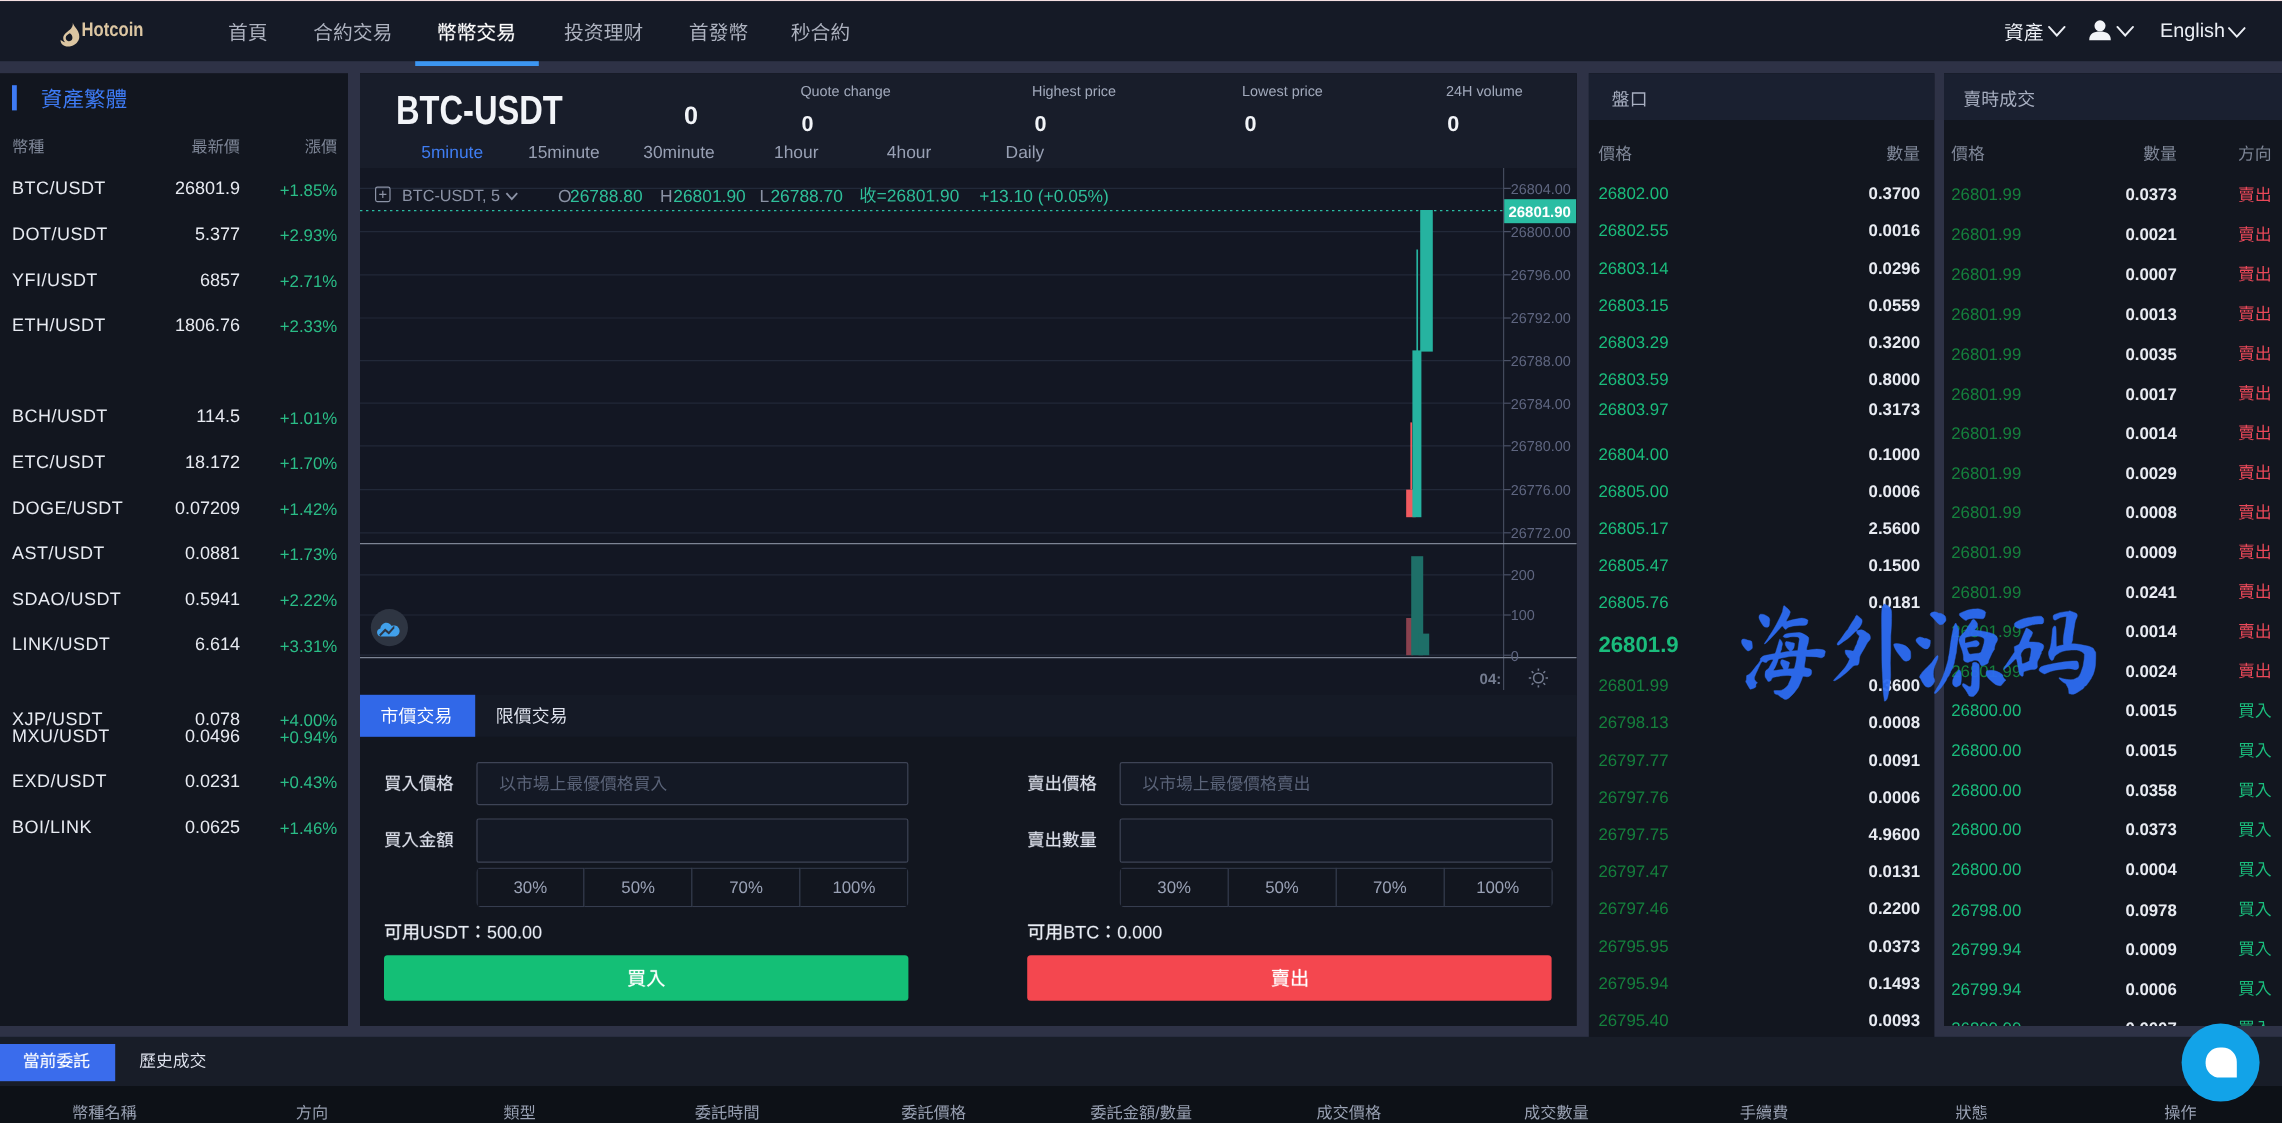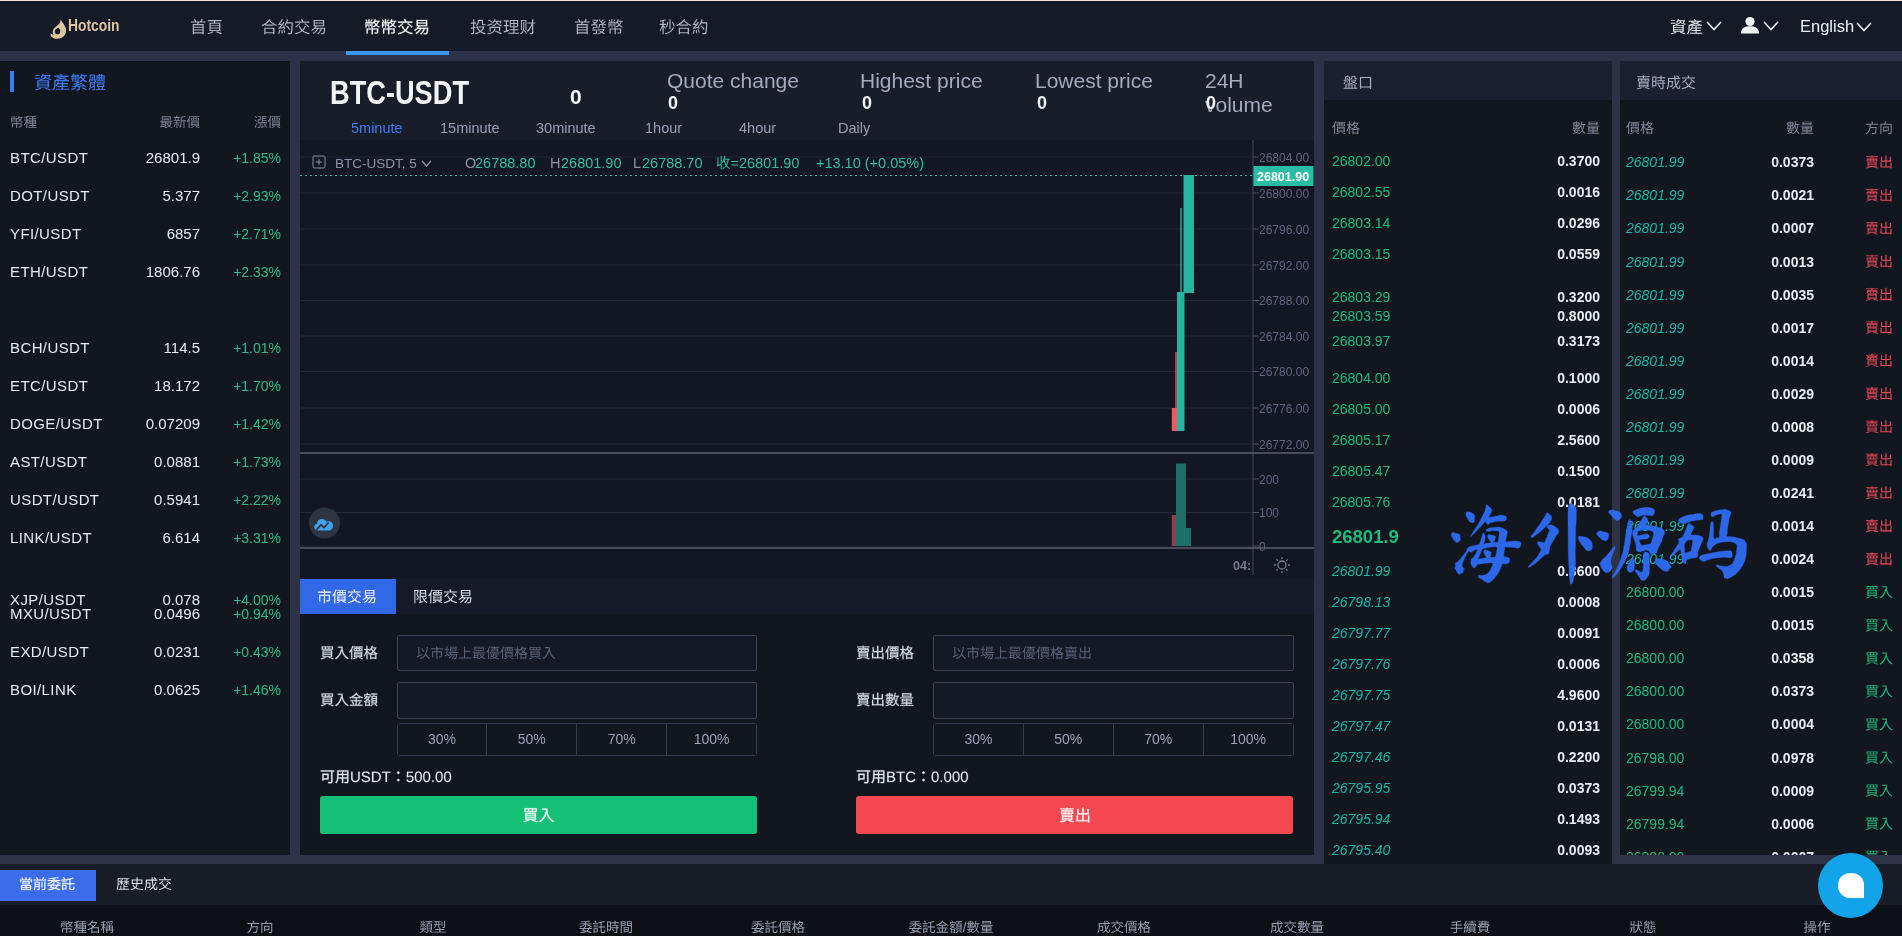--- a/index.html
+++ b/index.html
@@ -12,21 +12,21 @@
 #sidebar { left:0; top:61px; width:290px; height:794px; background:#12161f; overflow:hidden; }
 #sbbar { left:10px; top:10px; width:4px; height:21px; background:#3e7bf5; }
 .srow { position:absolute; left:0; width:290px; height:38px; line-height:38px; }
 .sp { position:absolute; left:10px; font-size:15px; color:#e7eaf1; letter-spacing:0.4px; }
 .sv { position:absolute; right:90px; font-size:15px; color:#e7eaf1; }
 .sc { position:absolute; right:9px; font-size:14px; color:#2abd87; }
 #main { left:300px; top:61px; width:1014px; height:794px; background:#12161f; overflow:hidden; }
 #mhead { position:absolute; left:0; top:0; width:1014px; height:79px; background:#181d2a; }
 #btcusdt { position:absolute; left:30px; top:12px; font-size:34px; font-weight:bold; color:#f2f4f8; transform:scaleX(0.8); transform-origin:0 0; }
 #big0 { position:absolute; left:270px; top:24px; font-size:21px; font-weight:bold; color:#f2f4f8; }
-.stlb { position:absolute; top:8px; font-size:21px; color:#a2aabc; }
+.stlb { position:absolute; top:8px; font-size:12px; color:#a2aabc; }
 .stvl { position:absolute; top:32px; font-size:18px; font-weight:bold; color:#f2f4f8; }
 .tf { position:absolute; top:59px; font-size:14.5px; color:#98a0b4; }
 #chart { position:absolute; left:0; top:79px; }
 .ax { font-size:12px; fill:#5f6680; font-family:"Liberation Sans",sans-serif; }
 .ax2 { font-size:12.5px; fill:#747c90; font-family:"Liberation Sans",sans-serif; font-weight:bold; }
 .axh { font-size:12.5px; fill:#ffffff; font-weight:bold; font-family:"Liberation Sans",sans-serif; }
 .chl { font-size:13.5px; fill:#8c93a6; font-family:"Liberation Sans",sans-serif; }
 .cho { font-size:14.5px; fill:#2fbf9a; font-family:"Liberation Sans",sans-serif; }
 .chg { font-size:14.5px; fill:#8a92a4; font-family:"Liberation Sans",sans-serif; }
 #tabstrip { position:absolute; left:0px; top:518px; width:1014px; height:35px; background:#151a26; }
@@ -34,21 +34,21 @@
 .inp { position:absolute; width:360.5px; height:36.5px; border:1px solid #3e4456; border-radius:2px; background:#141925; }
 .pct { position:absolute; width:360.5px; height:33px; top:661.5px; display:flex; border-radius:4px; overflow:hidden; }
 .pct div { flex:1; border:1px solid #363d4f; border-left:none; color:#9aa2b6; font-size:14px; text-align:center; line-height:31px; }
 .pct div:first-child { border-left:1px solid #363d4f; }
 #buybtn { position:absolute; left:20px; top:735px; width:437px; height:37.5px; background:#14bf76; border-radius:3px; }
 #sellbtn { position:absolute; left:556px; top:735px; width:437px; height:37.5px; background:#f4474f; border-radius:3px; }
 #ob { left:1324px; top:61px; width:288px; height:916px; background:#12161f; overflow:hidden; }
 #obh { position:absolute; left:0; top:0; width:288px; height:39px; background:#1a2030; }
 .obrow { position:absolute; left:0; width:288px; height:20px; line-height:20px; }
 .obrow .g,.trow .g { position:absolute; left:8px; font-size:14px; color:#1abc7c; }
-.obrow .r,.trow .r { position:absolute; left:8px; font-size:14px; color:#14b8a6;font-style:italic; }
+.obrow .r,.trow .r { position:absolute; left:8px; font-size:14px; color:#15803d; }
 .obrow .q { position:absolute; right:12px; font-size:14px; color:#e8ebf2; font-weight:bold; }
 #obbig { position:absolute; left:8px; top:465px; font-size:18.5px; font-weight:bold; color:#1abc7c; }
 #trades { left:1620px; top:61px; width:282px; height:794px; background:#12161f; overflow:hidden; }
 #trh { position:absolute; left:0; top:0; width:282px; height:39px; background:#1a2030; }
 .trow { position:absolute; left:0; width:282px; height:20px; line-height:20px; }
 .trow .g,.trow .r { left:6px; }
 .trow .q { position:absolute; right:88px; font-size:14px; color:#e8ebf2; font-weight:bold; }
 #bottabs { left:0; top:864px; width:1902px; height:41px; background:#181d28; }
 #bottabblue { left:0; top:870px; width:96px; height:31px; background:#3a6cec; }
 #botarea { left:0; top:905px; width:1902px; height:31px; background:#0d1117; }
@@ -99,21 +99,21 @@
         <span class="sp">DOGE/USDT</span>
         <span class="sv">0.07209</span>
         <span class="sc">+1.42%</span>
       </div>
       <div class="srow" style="top:382px">
         <span class="sp">AST/USDT</span>
         <span class="sv">0.0881</span>
         <span class="sc">+1.73%</span>
       </div>
       <div class="srow" style="top:420px">
-        <span class="sp">USDT/USDT</span>
+        <span class="sp">SDAO/USDT</span>
         <span class="sv">0.5941</span>
         <span class="sc">+2.22%</span>
       </div>
       <div class="srow" style="top:458px">
         <span class="sp">LINK/USDT</span>
         <span class="sv">6.614</span>
         <span class="sc">+3.31%</span>
       </div>
       <div class="srow" style="top:520px">
         <span class="sp">XJP/USDT</span>
@@ -272,21 +272,21 @@
         <span class="q">0.0016</span>
       </div>
       <div class="obrow" style="top:152px">
         <span class="g">26803.14</span>
         <span class="q">0.0296</span>
       </div>
       <div class="obrow" style="top:183px">
         <span class="g">26803.15</span>
         <span class="q">0.0559</span>
       </div>
-      <div class="obrow" style="top:226px">
+      <div class="obrow" style="top:214px">
         <span class="g">26803.29</span>
         <span class="q">0.3200</span>
       </div>
       <div class="obrow" style="top:245px">
         <span class="g">26803.59</span>
         <span class="q">0.8000</span>
       </div>
       <div class="obrow" style="top:270px">
         <span class="g">26803.97</span>
         <span class="q">0.3173</span>

